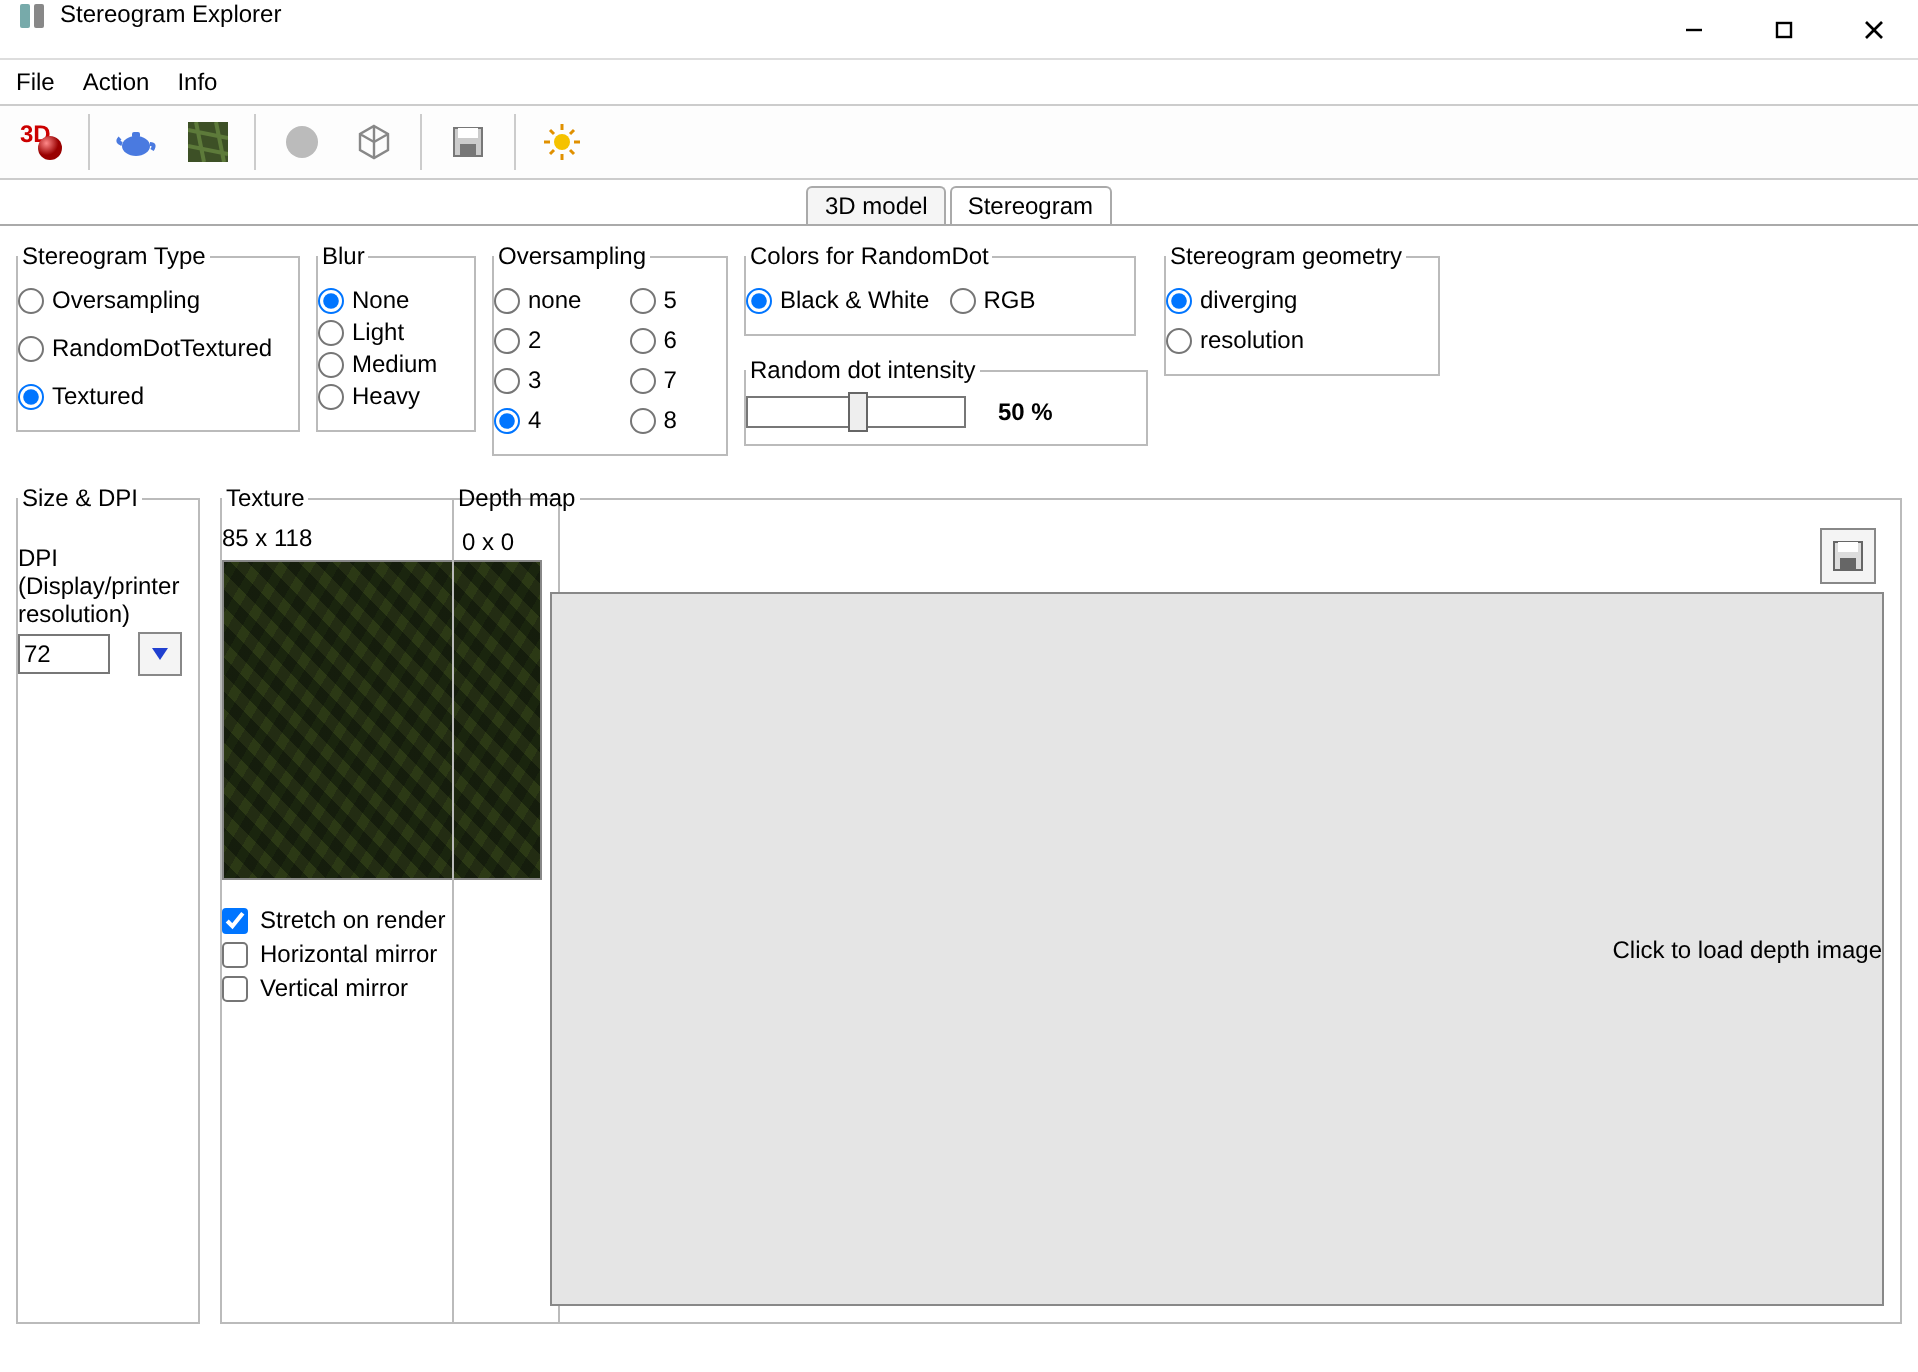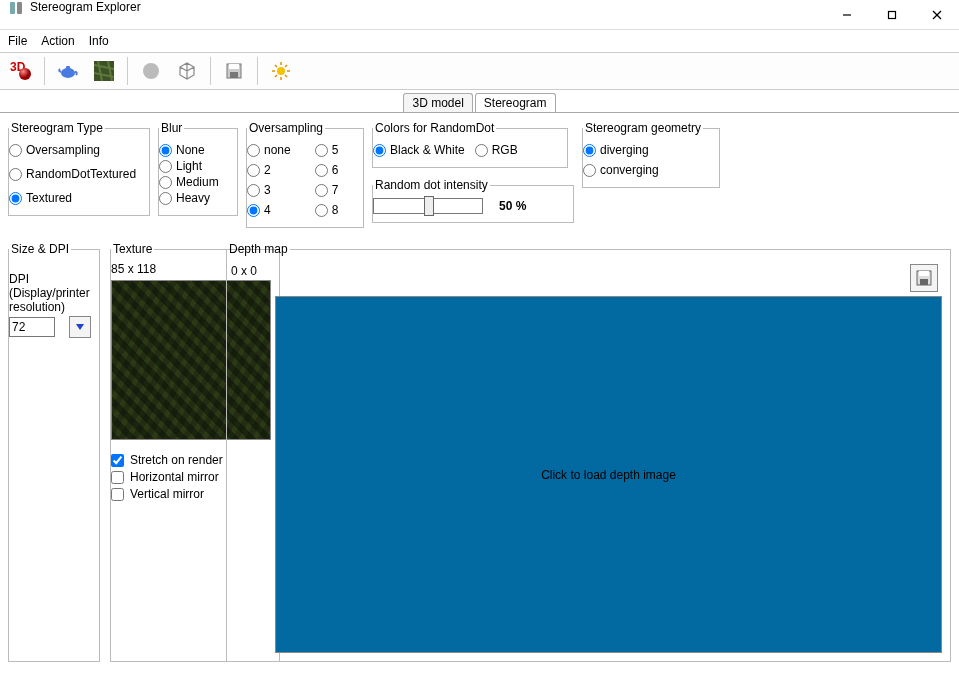--- a/index.html
+++ b/index.html
@@ -55,21 +55,21 @@
   background-blend-mode: multiply;
   border:1px solid #888; margin-top:4px; }
 
 .chk-row { display:flex; align-items:center; gap:6px; margin:3px 0; }
 .chk-row input { margin:0; }
 
 .right-col { flex:1; }
 .depth-fs { height: 420px; display:flex; flex-direction:column; }
 .depth-top { display:flex; justify-content:space-between; padding: 2px 4px 4px 4px; }
 .save-btn { width:28px; height:28px; border:1px solid #888; background:#f4f4f4; display:flex; align-items:center; justify-content:center; }
-.depth-area { flex:1; background:#0369a1; display:flex; align-items:center; justify-content:center; color:#000; border:1px solid #888;margin-left:48px; }
+.depth-area { flex:1; background:#e5e5e5; display:flex; align-items:center; justify-content:flex-end; color:#000; border:1px solid #888;margin-left:48px; }
 
 .cff { display:flex; gap:10px; }
 .rdi-slider-wrap { display:flex; align-items:center; gap:16px; }
 .slider-track { width:110px; height:16px; border:1px solid #777; position:relative; background:#fff; }
 .slider-thumb { position:absolute; top:-3px; width:10px; height:20px; border:1px solid #666; background:#eee; }
 
 .geom-opts { display:flex; flex-direction:column; gap:2px; }
 
 svg { display:block; }
 </style>
@@ -289,21 +289,21 @@
 
     <fieldset class="group" style="width:138px">
       <legend>Stereogram geometry</legend>
       <div class="geom-opts">
         <div class="radio-row">
             <input type="radio" name="geom" checked="" style="">
             <label>diverging</label>
           </div>
         <div class="radio-row">
             <input type="radio" name="geom" style="">
-            <label>converging</label>
+            <label>resolution</label>
           </div>
       </div>
     </fieldset>
 
   </div>
 
   <div class="lower">
     <div class="left-col">
 
       <fieldset class="group">

